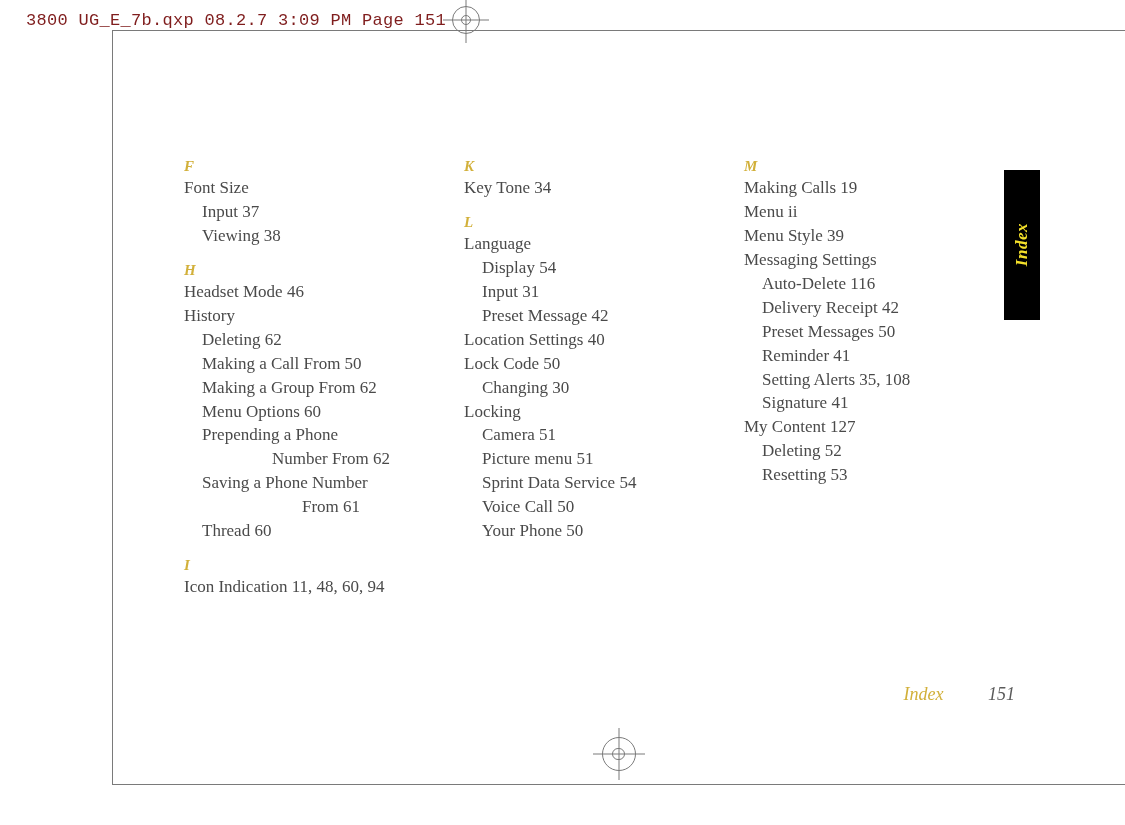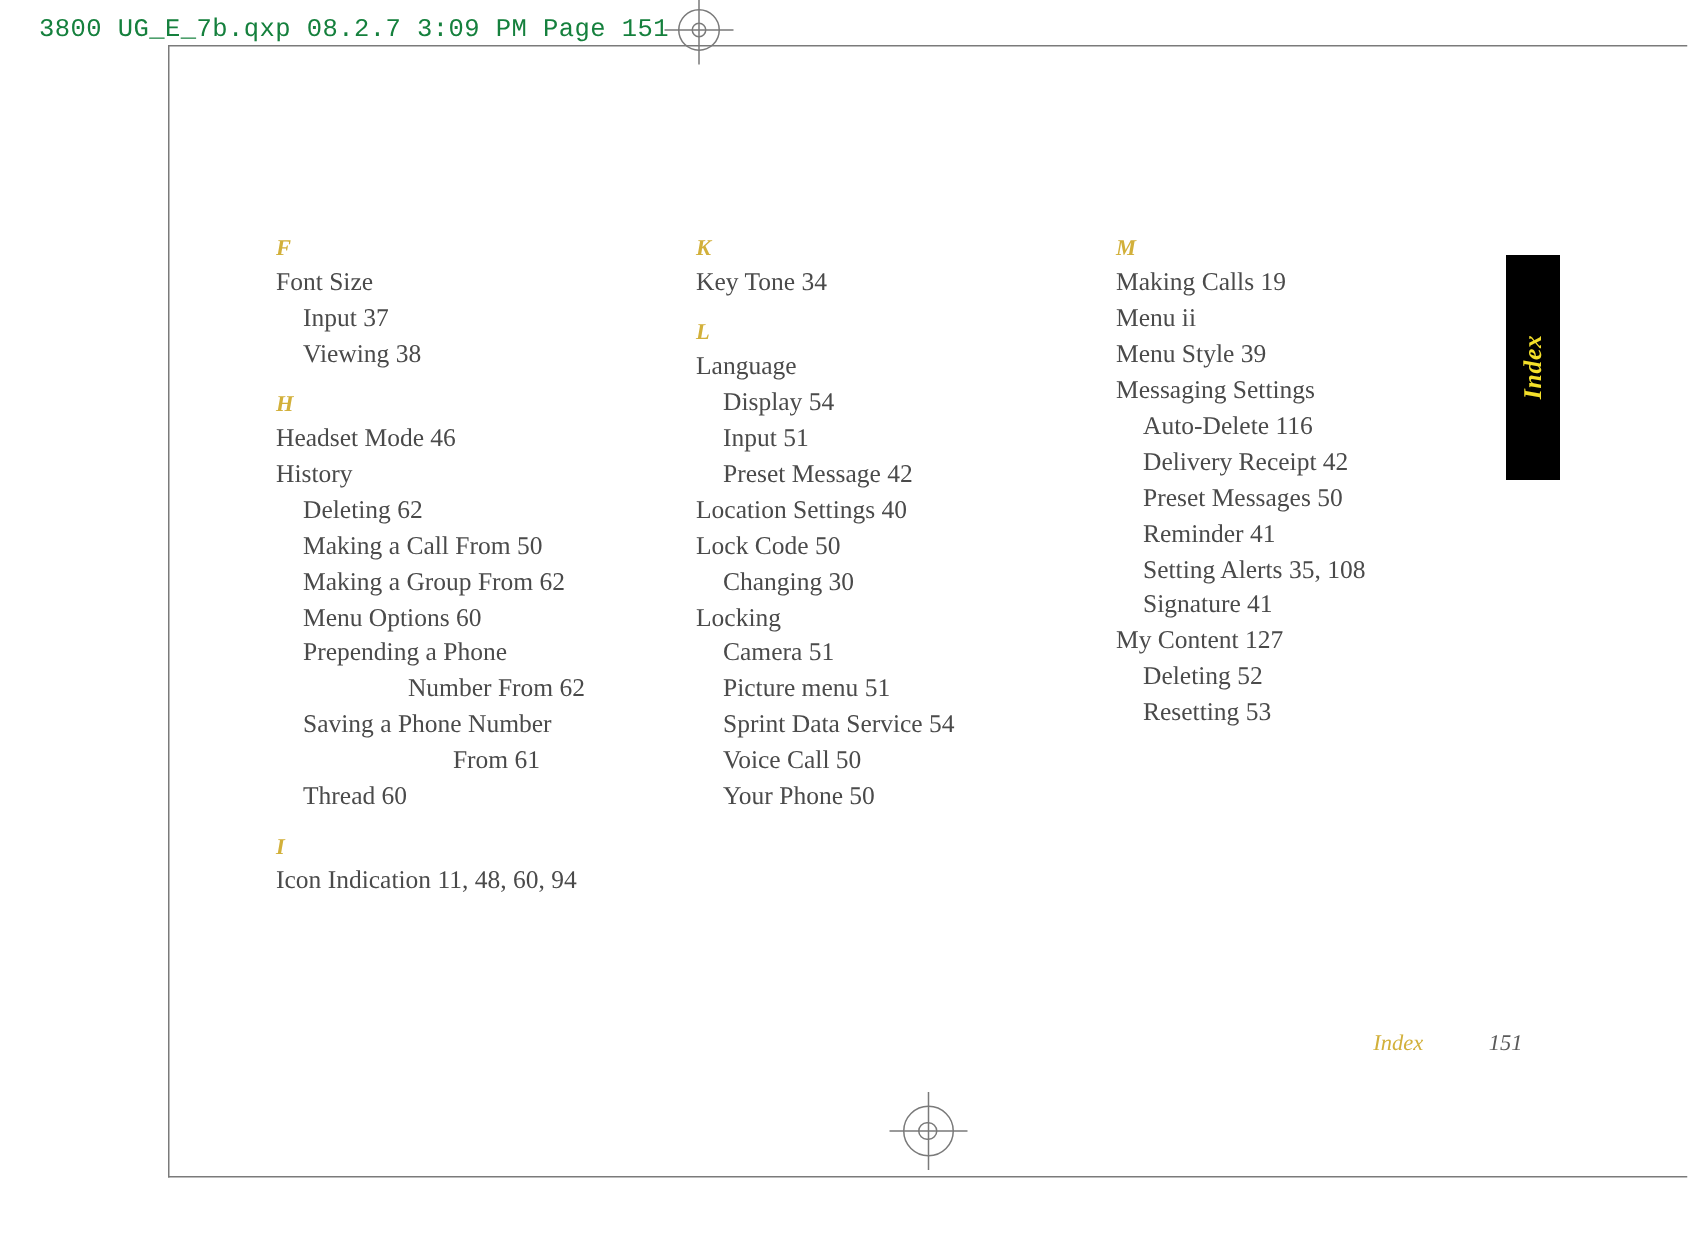--- a/index.html
+++ b/index.html
@@ -14,21 +14,21 @@
     position: relative;
   }
 
   
   .slug {
     position: absolute;
     top: 6px;
     left: 26px;
     font-family: "Courier New", monospace;
     font-size: 17px;
-    color: #15803d;
+    color: #7f1d1d;
     letter-spacing: 0.3px;
     display: flex;
     align-items: center;
   }
   .slug .reg-top {
     margin-left: 6px;
     position: relative;
     width: 28px;
     height: 28px;
   }
@@ -143,21 +143,21 @@
     margin-bottom: 1px;
   }
   .sub { padding-left: 18px; }
   .subsub { padding-left: 30px; text-align: center; }
 
   
   .footer {
     position: absolute;
     right: 110px;
     bottom: 80px;
-    font-size: 15px;
+    font-size: 18px;
     font-style: italic;
     color: #5a5a5a;
   }
   .footer .sec { color: #d2b03a; margin-right: 40px; }
 </style>
 </head>
 <body>
 
 <div class="slug">
   <span>3800 UG_E_7b.qxp  08.2.7  3:09 PM  Page 151</span>
@@ -203,21 +203,21 @@
       <div class="entry">Icon Indication  11, 48, 60, 94</div>
     </div>
 
     <div class="col col-2">
       <div class="letter first">K</div>
       <div class="entry">Key Tone  34</div>
 
       <div class="letter">L</div>
       <div class="entry">Language</div>
       <div class="entry sub">Display  54</div>
-      <div class="entry sub">Input  51</div>
+      <div class="entry sub">Input  31</div>
       <div class="entry sub">Preset Message  42</div>
       <div class="entry">Location Settings  40</div>
       <div class="entry">Lock Code  50</div>
       <div class="entry sub">Changing  30</div>
       <div class="entry">Locking</div>
       <div class="entry sub">Camera  51</div>
       <div class="entry sub">Picture menu  51</div>
       <div class="entry sub">Sprint Data Service  54</div>
       <div class="entry sub">Voice Call  50</div>
       <div class="entry sub">Your Phone  50</div>

